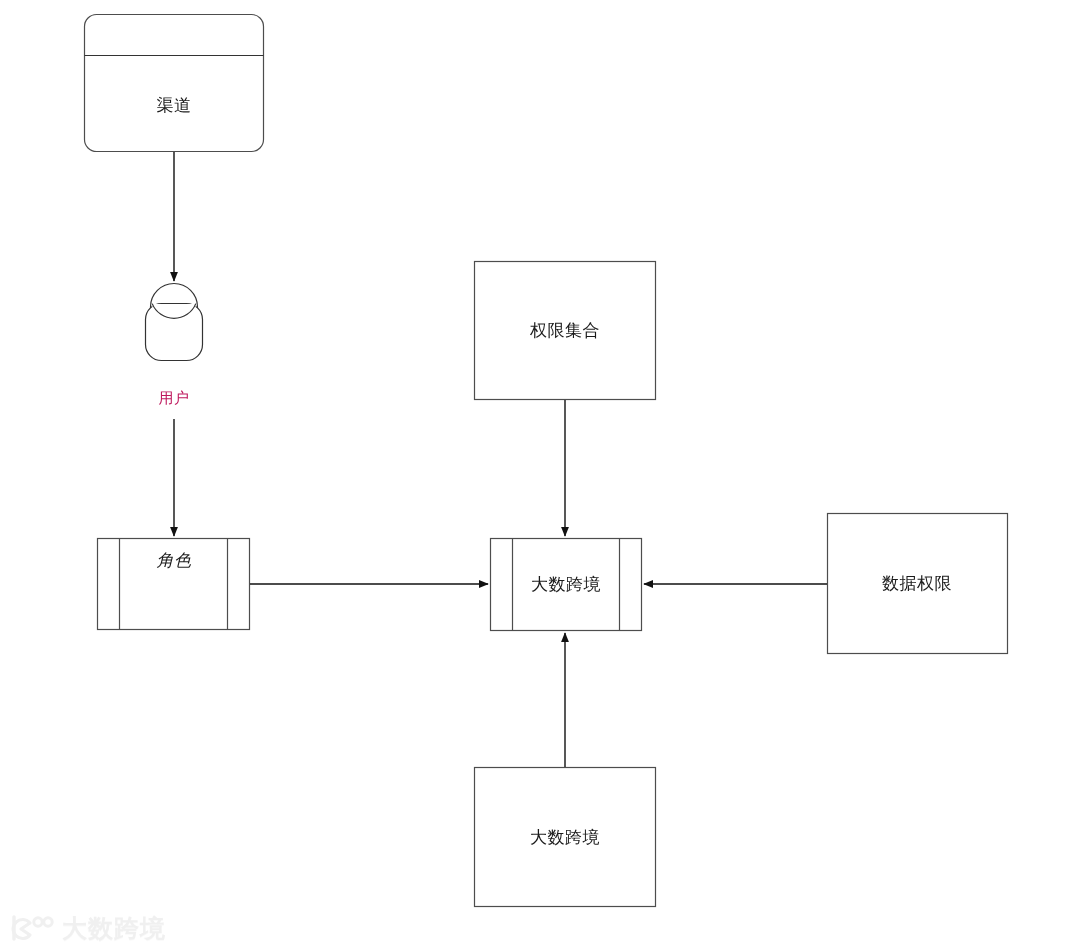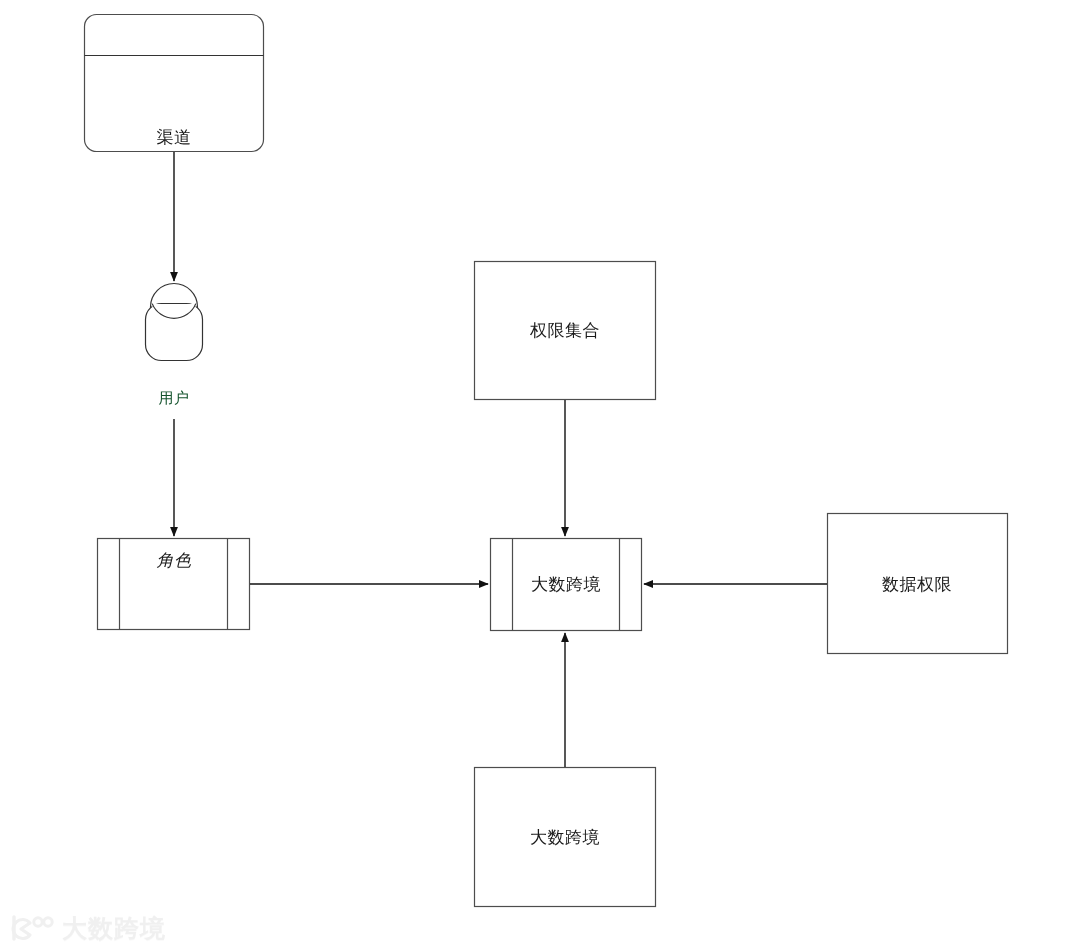--- a/index.html
+++ b/index.html
@@ -30,21 +30,21 @@
     color: #1a1a1a;
     text-align: center;
     white-space: nowrap;
     transform: translate(-50%, -50%);
     letter-spacing: 0.5px;
     pointer-events: none;
   }
   .edge-label {
     position: absolute;
     font-size: 15px;
-    color: #14532d;
+    color: #be185d;
     text-align: center;
     white-space: nowrap;
     transform: translate(-50%, -50%);
     letter-spacing: 0.5px;
   }
   
   #watermark {
     position: absolute;
     left: 8px;
     bottom: 6px;
@@ -128,31 +128,31 @@
 
   <g>
     <line x1="827" y1="584" x2="644" y2="584" stroke="#111111" stroke-width="1.4" marker-end="url(#arrowhead)"></line>
   </g>
 
   <g>
     <line x1="565" y1="767" x2="565" y2="633" stroke="#111111" stroke-width="1.4" marker-end="url(#arrowhead)"></line>
   </g>
 </svg>
 
-<div class="node-label" style="left:174px; top:105px;margin-top:32px;">渠道</div>
+<div class="node-label" style="left:174px; top:105px;">渠道</div>
 
 <div class="edge-label" style="left:174px; top:398px;">用户</div>
 
 <div class="node-label" style="left:174px; top:560px;font-style:italic;">角色</div>
 
 <div class="node-label" style="left:566px; top:584px;">大数跨境</div>
 
 <div class="node-label" style="left:565px; top:330px;">权限集合</div>
 
-<div class="node-label" style="left:917px; top:584px;">数据权限</div>
+<div class="node-label" style="left:917px; top:584px;font-family:Liberation Serif, serif;">数据权限</div>
 
 <div class="node-label" style="left:565px; top:837px;">大数跨境</div>
 
 <div id="watermark">
   <svg width="46" height="28" viewBox="0 0 46 28">
     <path d="M6,3 L6,25" stroke="#f0f0f0" stroke-width="3.5" fill="none" stroke-linecap="round"></path>
     <path d="M22,9 A9.5,9.5 0 1 0 22,21 L13,15 z" fill="none" stroke="#f0f0f0" stroke-width="3.2" stroke-linecap="round" stroke-linejoin="round"></path>
     <circle cx="30" cy="8" r="4.2" fill="none" stroke="#f0f0f0" stroke-width="3"></circle>
     <circle cx="40" cy="8" r="4.2" fill="none" stroke="#f0f0f0" stroke-width="3"></circle>
   </svg>

